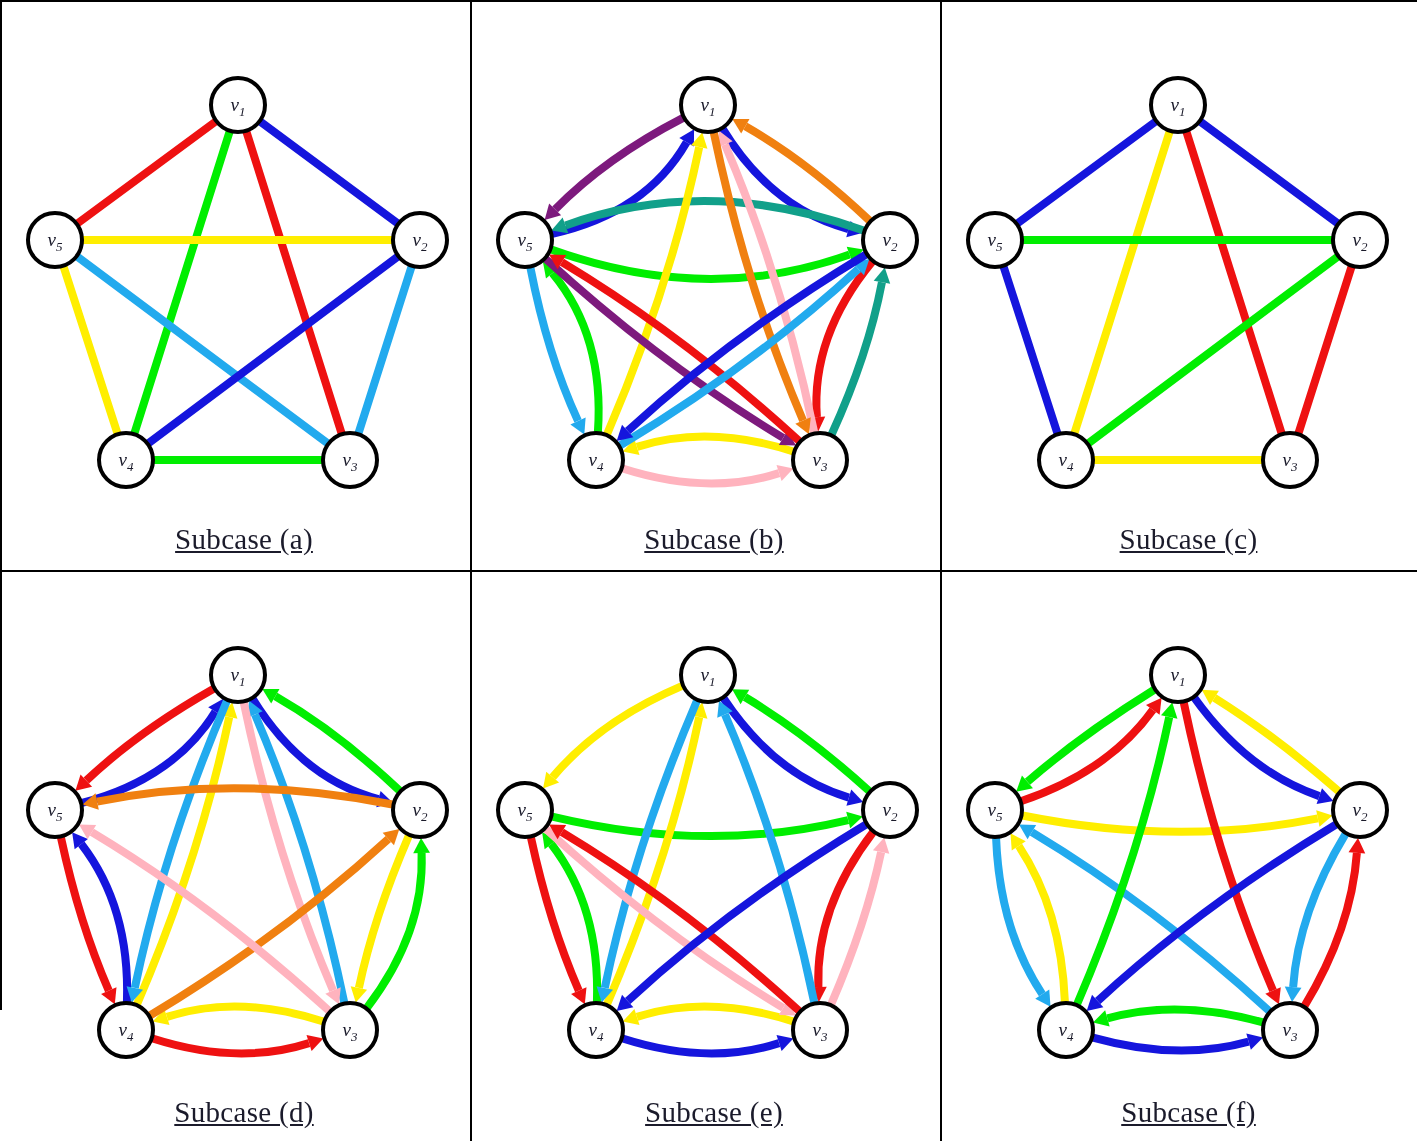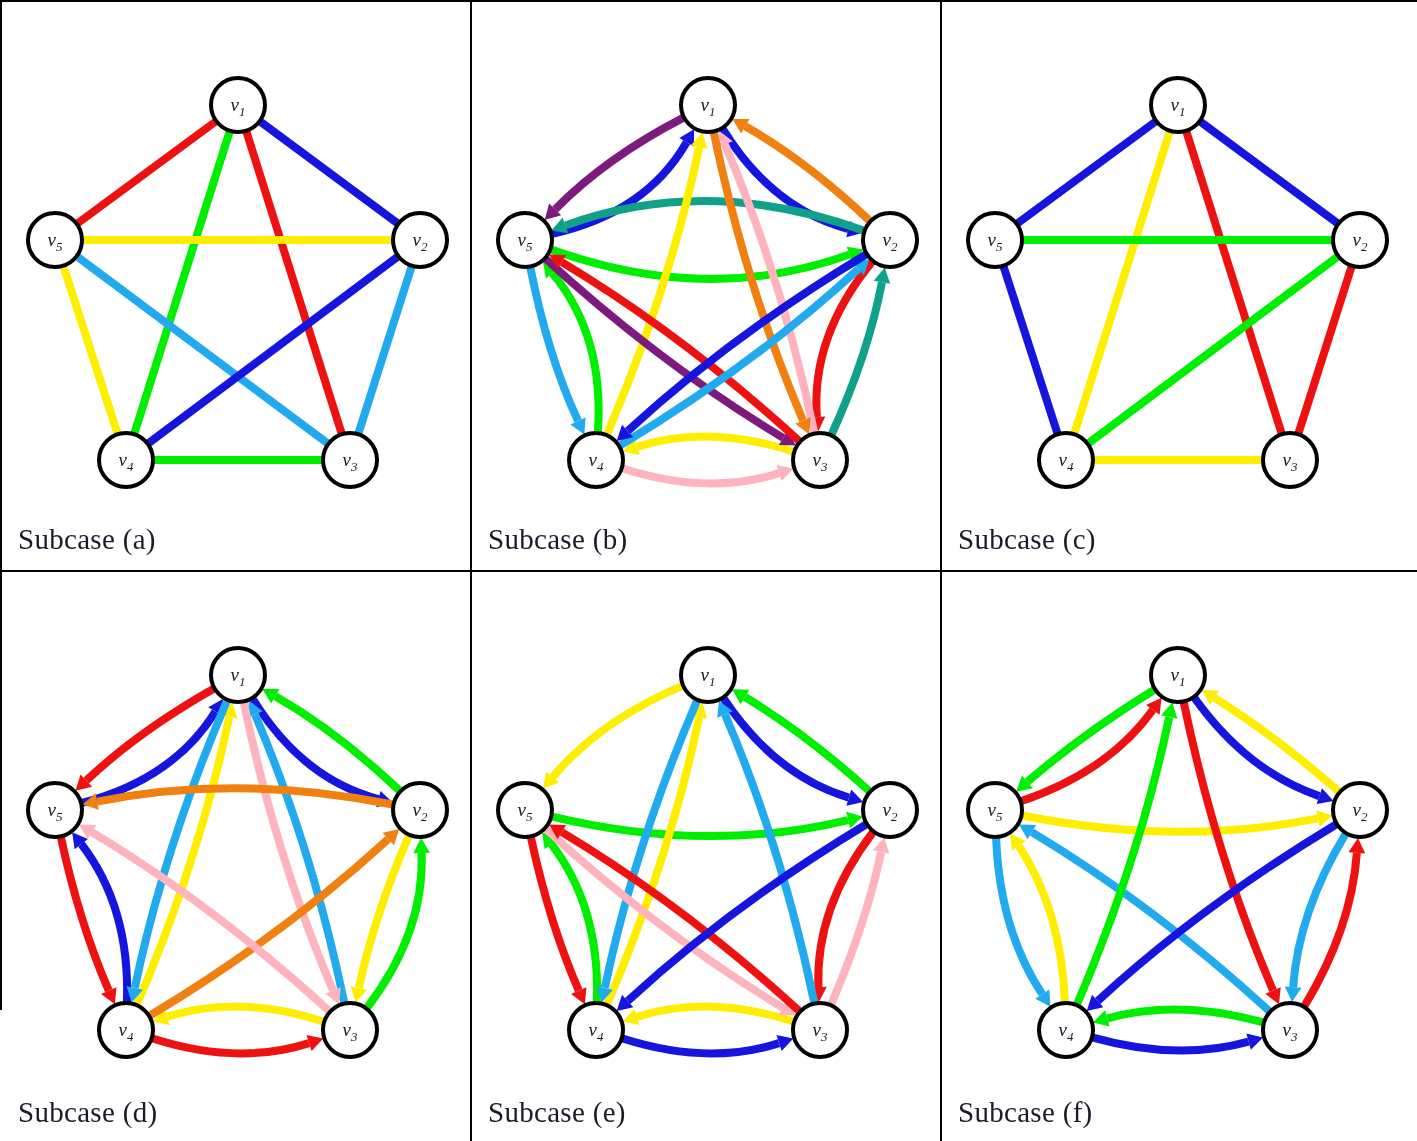--- a/index.html
+++ b/index.html
@@ -20,25 +20,26 @@
     overflow:hidden;
     background:#fff;
   }
   .cell.c3{border-right:none;}
   .cell.r2{border-bottom:none;}
   .panel-svg{display:block;position:absolute;left:0;top:0;}
   .caption{
     position:absolute;
     left:16px;right:0;
     bottom:14px;
-    text-align:left;
+    text-align:center;
     font-size:29px;
     font-family:"Liberation Serif",serif;
     color:#1b1b2b;
     letter-spacing:0.3px;
+    text-decoration:underline;
   }
   text.vlabel{
     font-family:"Liberation Serif",serif;
     font-style:italic;
     font-size:19px;
     fill:#1b1b2b;
   }
   text.vlabel tspan.sub{font-size:13px;}
 </style>
 </head>

